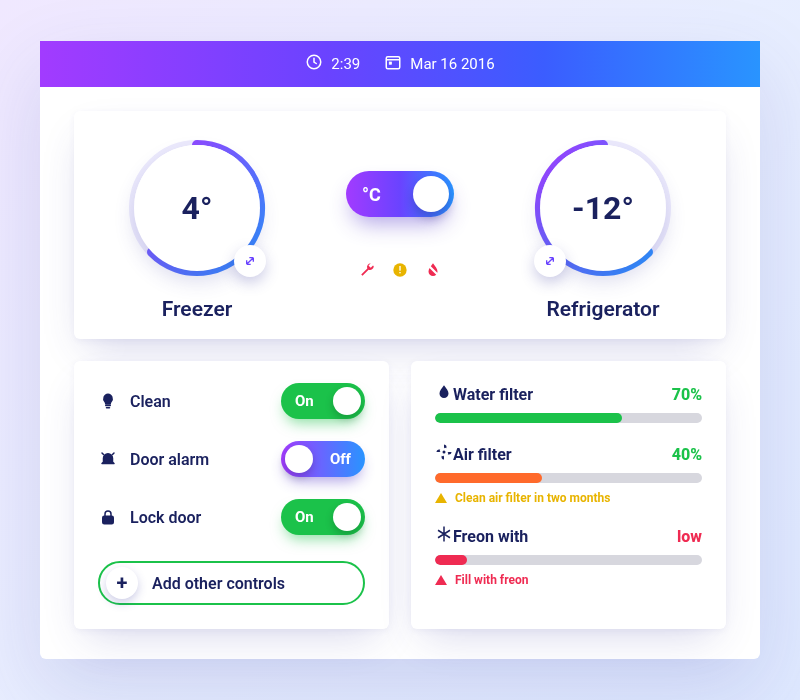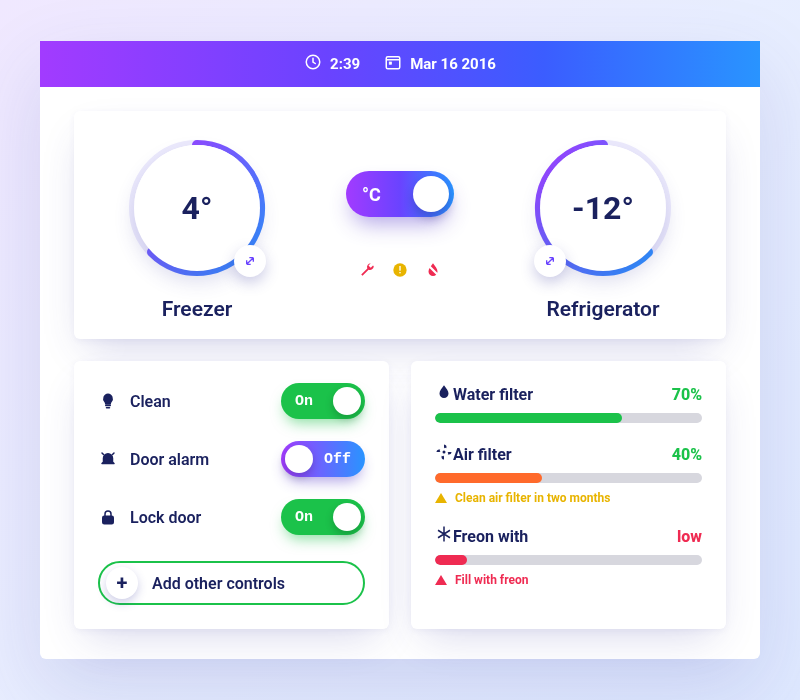--- a/index.html
+++ b/index.html
@@ -20,21 +20,21 @@
     position: relative;
   }
   
   .header {
     position: relative;
     height: 46px;
     display:flex;
     align-items:center;
     justify-content:center;
     color:#fff;
-    font-weight:700;
+    font-weight:400;
     font-size:15px;
     background: linear-gradient(90deg,#a23bff 0%, #6a43ff 40%, #3b5dff 70%, #2994ff 100%);
   }
   .header::before{
     content:"";
     position:absolute;
     left:0;right:0;bottom:-1px;
     height:36px;
     background:#fff;
     
@@ -107,21 +107,21 @@
   }
 
   
   .ctl-row{display:flex;align-items:center;justify-content:space-between;margin-bottom:22px;}
   .ctl-row:last-of-type{margin-bottom:0;}
   .ctl-left{display:flex;align-items:center;gap:12px;color:#1a215e;font-weight:600;font-size:16px;}
   .ctl-left .ic{width:20px;height:20px;display:flex;align-items:center;justify-content:center;}
   .toggle{
     width:84px;height:36px;border-radius:20px;position:relative;cursor:pointer;
     display:flex;align-items:center;
-    font-weight:700;color:#fff;font-size:15px;font-family:Liberation Mono, monospace;
+    font-weight:700;color:#fff;font-size:15px;
   }
   .toggle .thumb{position:absolute;width:28px;height:28px;border-radius:50%;background:#fff;top:4px;box-shadow:0 4px 8px rgba(0,0,0,.2);}
   .toggle.on{background:#1bc24a;box-shadow:0 8px 14px -4px rgba(27,194,74,.5);}
   .toggle.on .thumb{right:4px;}
   .toggle.on .tlabel{margin-left:14px;}
   .toggle.off{background:linear-gradient(90deg,#a23bff,#2994ff);box-shadow:0 8px 14px -4px rgba(80,50,200,.45);}
   .toggle.off .thumb{left:4px;}
   .toggle.off .tlabel{margin-left:auto;margin-right:14px;}
 
   .add-btn{

